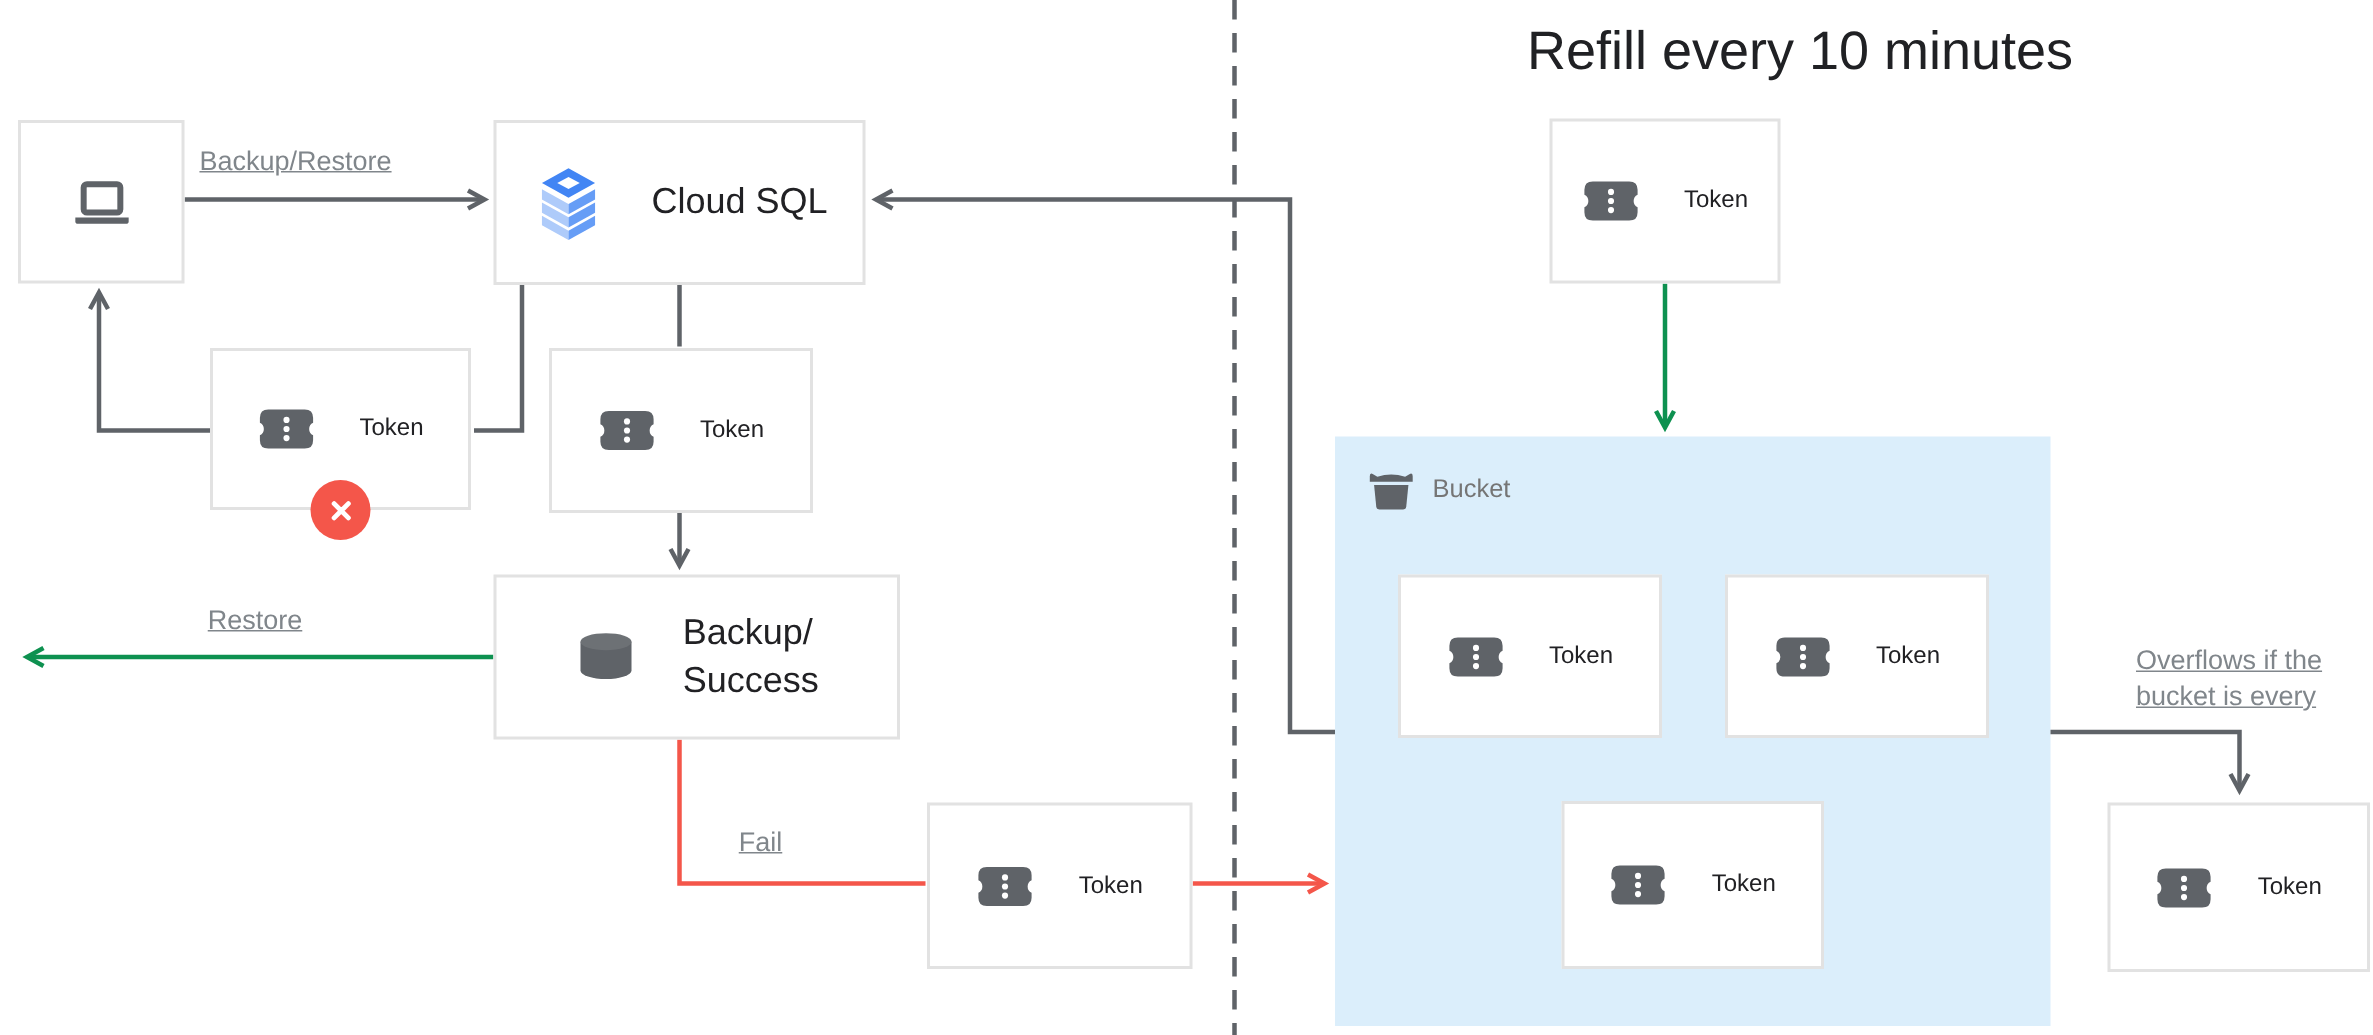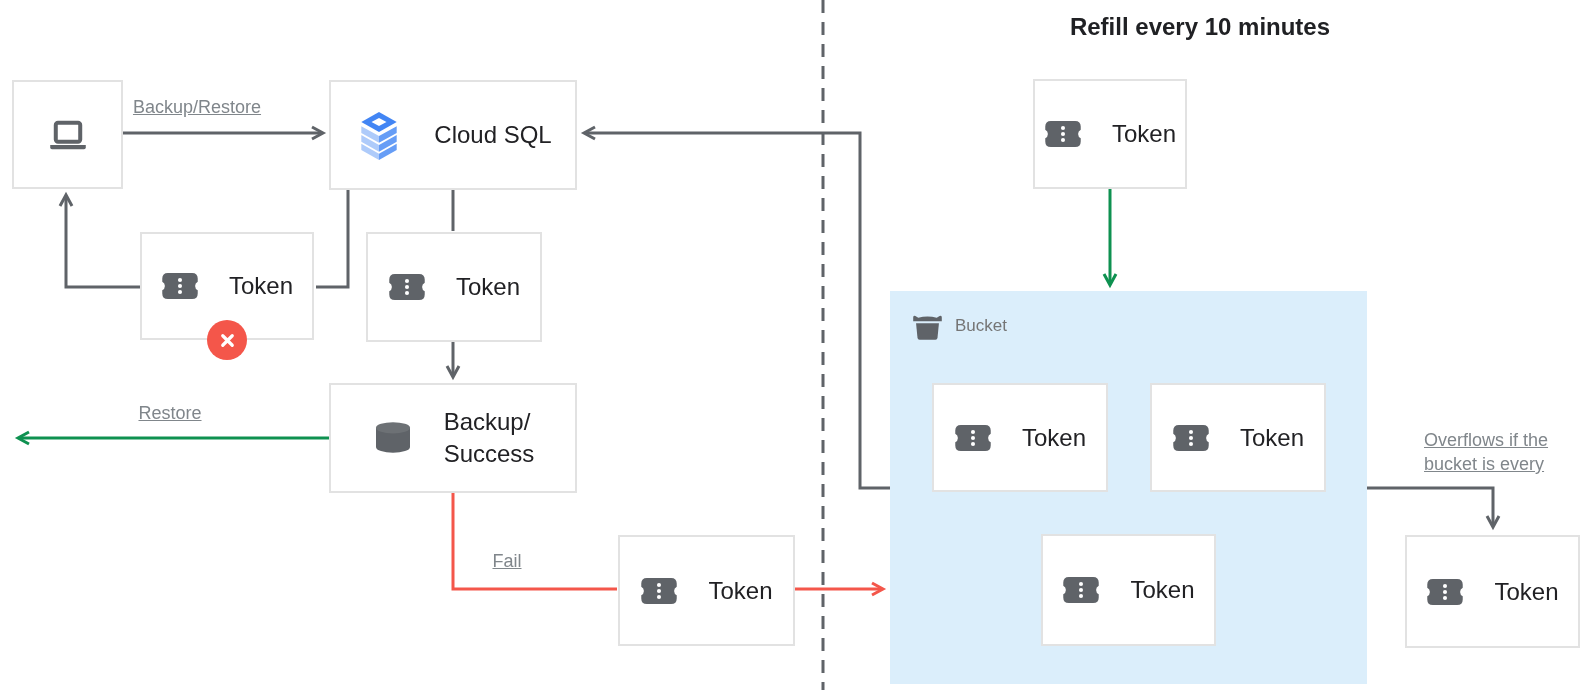--- a/index.html
+++ b/index.html
@@ -2,26 +2,26 @@
 <html><head>
 <meta charset="utf-8">
 <style>
   html,body{margin:0;padding:0;background:#fff;}
   .canvas{position:relative;width:1582px;height:690px;background:#ffffff;overflow:hidden;
           font-family:"Liberation Sans",sans-serif;}
   .wires{position:absolute;left:0;top:0;}
   .box{position:absolute;background:#fff;border:2px solid #e2e2e2;box-sizing:border-box;
        display:flex;align-items:center;justify-content:center;gap:30px;}
   .bucket{position:absolute;left:890px;top:291px;width:477px;height:393px;background:#dbeefb;}
-  .node-label{font-size:24px;color:#212124;white-space:nowrap;}
+  .node-label{font-size:16px;color:#212124;white-space:nowrap;}
   .big-label{font-size:24px;color:#212124;}
   .two-line span{display:block;line-height:32px;}
   .edge-label{position:absolute;font-size:18px;color:#80868b;white-space:nowrap;text-decoration:underline;}
   .centered{transform:translateX(-50%);}
-  .title{position:absolute;font-size:24px;font-weight:bold;color:#202124;white-space:nowrap;
+  .title{position:absolute;font-size:36px;font-weight:normal;color:#202124;white-space:nowrap;
          transform:translateX(-50%);}
   .bucket-tag{position:absolute;left:911px;top:311px;display:flex;align-items:center;gap:11px;}
   .bucket-tag span{font-size:17px;color:#757575;}
   .x-badge{position:absolute;left:207px;top:320px;width:40px;height:40px;border-radius:50%;
            background:#f4564a;display:flex;align-items:center;justify-content:center;z-index:5;}
 </style>
 </head>
 <body>
 
 <div class="canvas">
@@ -97,21 +97,21 @@
   <div class="box" style="left:366px;top:232px;width:176px;height:110px;">
     <svg width="38" height="28" viewBox="0 0 40 30">
       <path d="M7 1 H33 Q39 1 39 7 V10.5 A5 5 0 0 0 39 19.5 V23 Q39 29 33 29 H7 Q1 29 1 23 V19.5 A5 5 0 0 0 1 10.5 V7 Q1 1 7 1 Z" fill="#5f6368"></path>
       <circle cx="20" cy="8.5" r="2.2" fill="#fff"></circle>
         <circle cx="20" cy="15" r="2.2" fill="#fff"></circle>
         <circle cx="20" cy="21.5" r="2.2" fill="#fff"></circle>
     </svg>
     <span class="node-label">Token</span>
   </div>
 
-  <div class="box" style="left:329px;top:383px;width:248px;height:110px;">
+  <div class="box" style="left:329px;top:383px;width:271px;height:110px;">
     <svg width="42" height="34" viewBox="0 0 36 30">
       <path d="M3 6 h30 v17 a15 5 0 0 1 -30 0 Z" fill="#5f6368"></path>
       <ellipse cx="18" cy="6" rx="15" ry="5" fill="#6d7175"></ellipse>
     </svg>
     <div class="big-label two-line">
       <span>Backup/</span>
       <span>Success</span>
     </div>
   </div>
 

